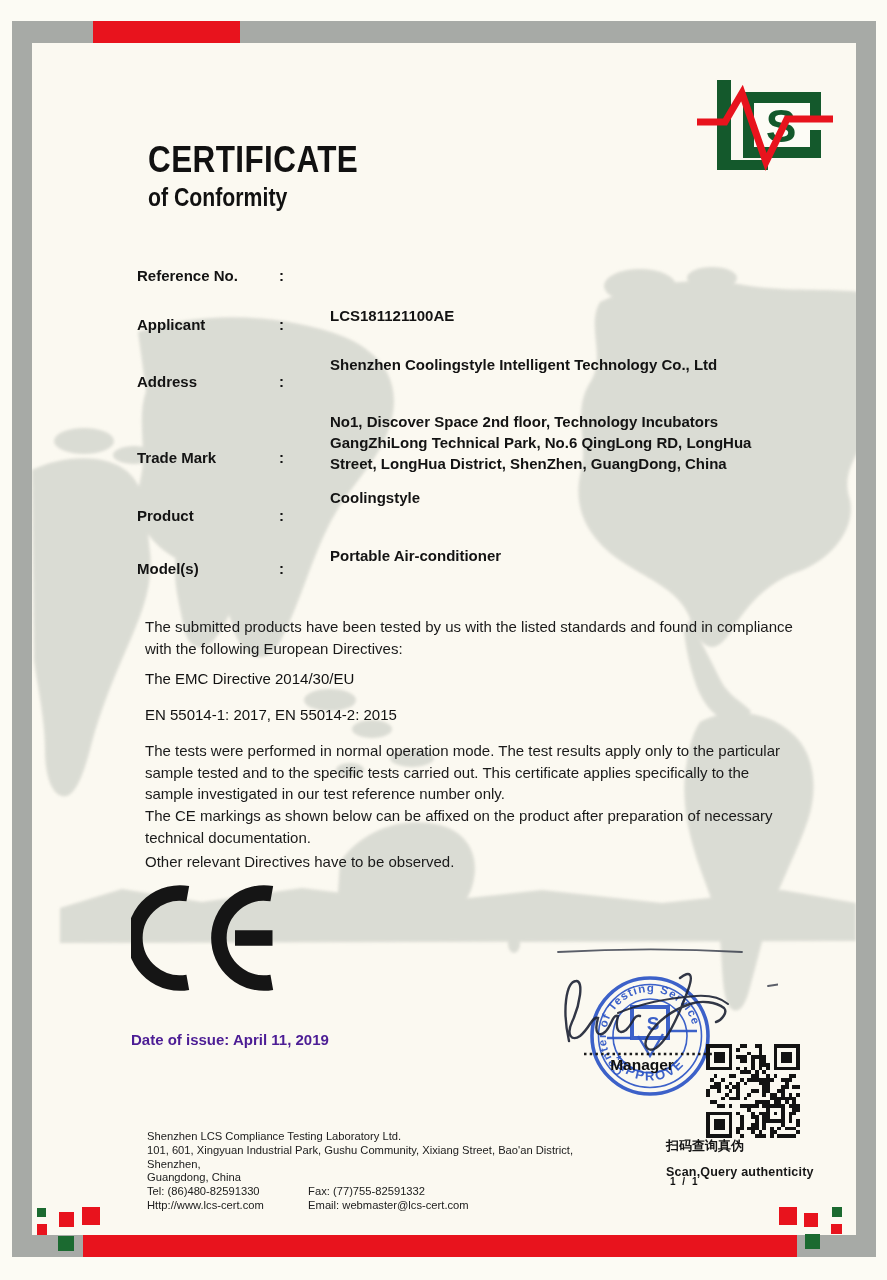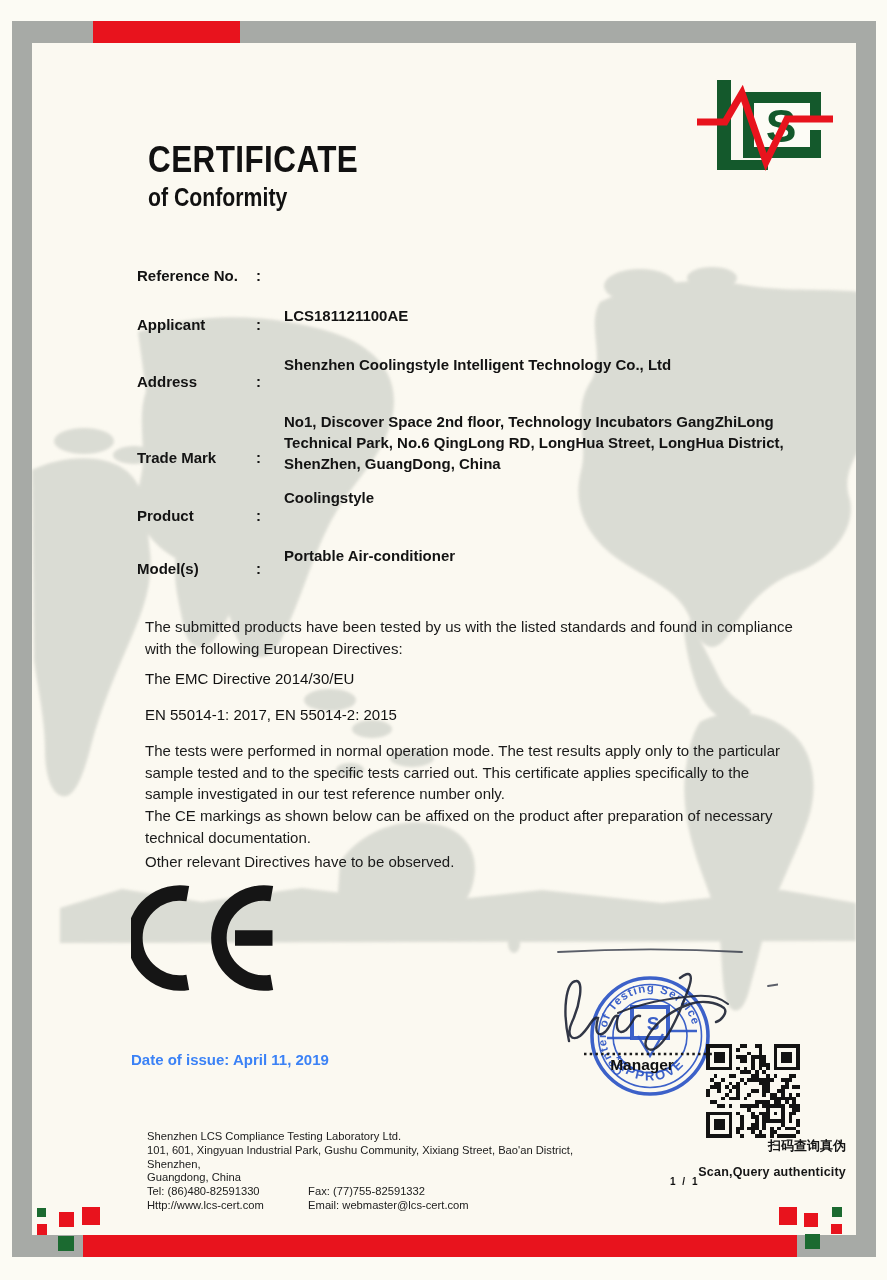--- a/index.html
+++ b/index.html
@@ -28,47 +28,47 @@
     transform:scaleX(.85);transform-origin:left top;letter-spacing:.5px;white-space:nowrap;
   }
   .subtitle{
     position:absolute;left:148px;top:183px;
     font-size:25px;font-weight:bold;color:#111;
     transform:scaleX(.85);transform-origin:left top;white-space:nowrap;
   }
   
   .fieldrow{
     position:absolute;left:137px;width:648px;display:flex;
-    font-size:15px;font-weight:bold;line-height:21px;color:#131313;
+    font-size:15px;font-weight:bold;line-height:21px;color:#131313;gap:23px;
   }
   .fieldrow .lbl{flex:0 0 119px;}
   .fieldrow .col{flex:0 0 28px;}
   .fieldrow .val{flex:1;max-width:500px;margin-top:40px;}
   
   .para{
     position:absolute;left:145px;width:656px;
     font-size:15px;line-height:21.5px;color:#1a1a1a;
   }
   .bold{font-weight:normal;color:#111;}
   .date{
     position:absolute;left:131px;top:1031px;
-    font-size:15px;font-weight:bold;color:#3b82f6;margin-top:20px;
+    font-size:15px;font-weight:bold;color:#4c1d95;
   }
   
   .footer{
     position:absolute;left:147px;top:1130px;width:470px;
     font-size:11.2px;line-height:13.8px;color:#202020;
   }
   .footer .cw{display:inline-block;width:158px;}
   .pagenum{
     position:absolute;left:670px;top:1176px;
     font-size:10px;font-weight:bold;letter-spacing:2px;color:#111;
   }
   .qrcap{
-    position:absolute;left:666px;top:1137px;width:180px;text-align:right;
+    position:absolute;left:666px;top:1137px;width:180px;text-align:left;
     color:#161616;
   }
   .qrcap .zh{font-size:13px;font-weight:bold;}
   .qrcap .en{font-size:12.5px;font-weight:bold;margin-top:10px;letter-spacing:.2px;}
   svg{display:block;}
 </style>
 </head>
 <body>
 
 <div class="page"></div>

